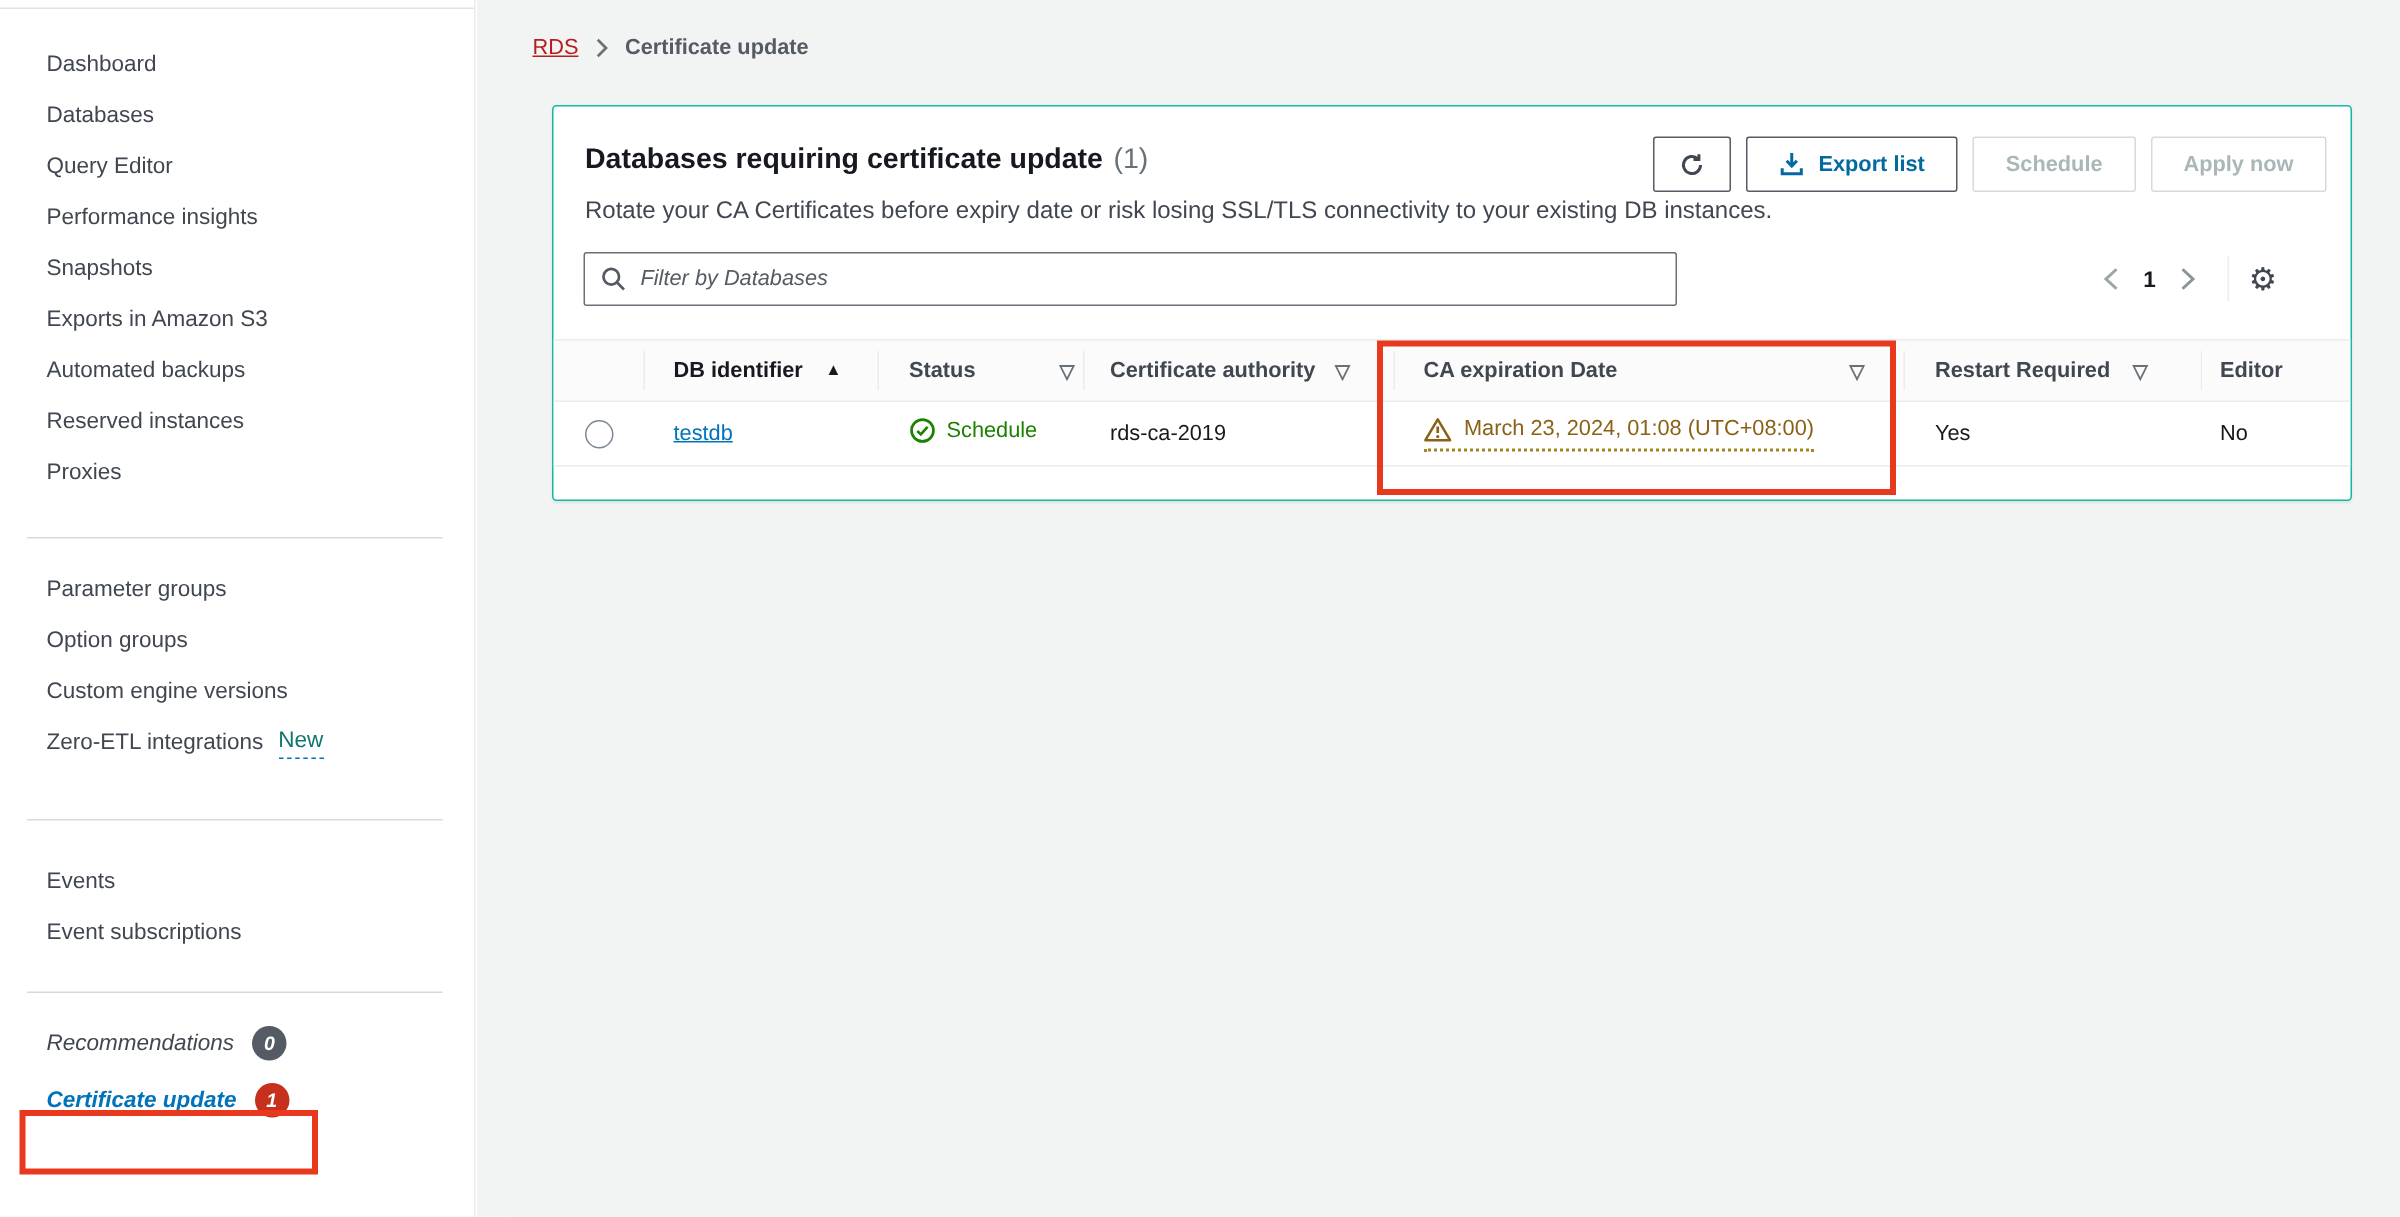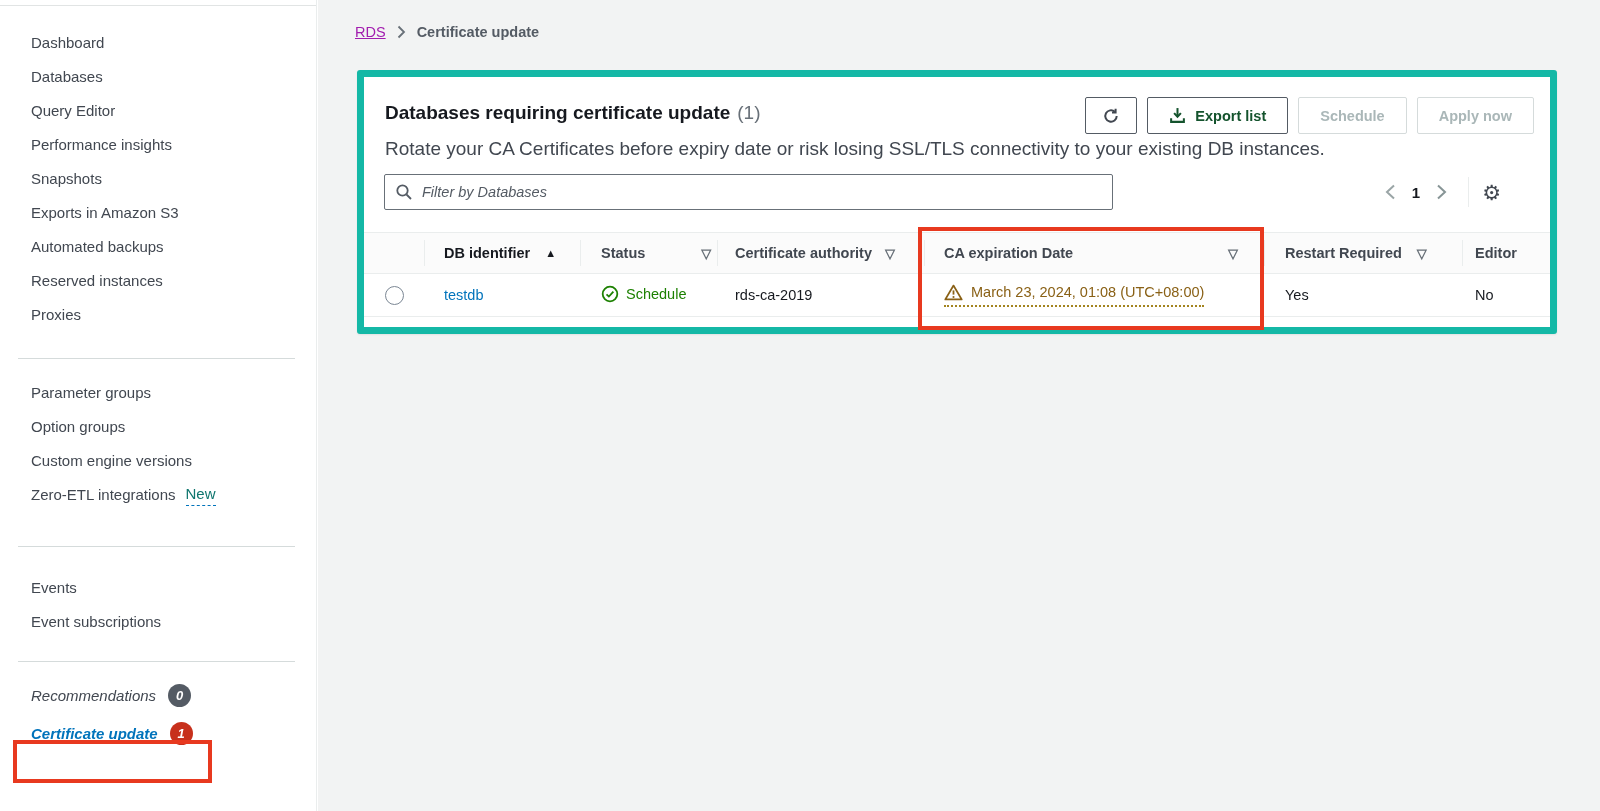--- a/index.html
+++ b/index.html
@@ -28,34 +28,34 @@
   .new-label { color:#0f766e; margin-left:10px; border-bottom:1px dashed #0073bb; line-height:20px; height:22px; display:inline-block; }
   .zero-etl { display:flex; align-items:center; }
   .cert-item { height:42px; }
   .cert-label { color:#0073bb; font-weight:700; }
   .annotation-box { position:absolute; border:4px solid #e8391f; pointer-events:none; }
   .cert-annotation { left:13px; top:740px; width:199px; height:43px; }
 
   
   .main { position:absolute; left:318px; top:0; right:0; height:811px; background:#f2f3f3; }
   .breadcrumb { position:absolute; left:37px; top:24px; display:flex; align-items:center; gap:11px; font-size:14.5px; }
-  .bc-link { color:#a21caf; text-decoration:underline; cursor:pointer; }
+  .bc-link { color:#b91c1c; text-decoration:underline; cursor:pointer; }
   .bc-current { color:#545b64; font-weight:700; }
 
   
-  .card { position:absolute; left:39px; top:70px; width:1200px; height:264px;
-          background:#fff; border:7px solid #14b8a6; border-radius:3px;
+  .card { position:absolute; left:50px; top:70px; width:1200px; height:264px;
+          background:#fff; border:1px solid #14b8a6; border-radius:3px;
           box-shadow:0 1px 2px rgba(0,0,0,.07); overflow:hidden; }
   .panel-title { position:absolute; left:21px; top:25px; font-size:19px; font-weight:700; color:#16191f; white-space:nowrap; }
   .panel-count { font-weight:400; color:#687078; margin-left:7px; }
-  .panel-desc { position:absolute; left:21px; top:61px; font-size:19px; color:#414750; white-space:nowrap; }
+  .panel-desc { position:absolute; left:21px; top:61px; font-size:16px; color:#414750; white-space:nowrap; }
 
   .btn-group { position:absolute; top:20px; right:16px; display:flex; gap:10px; }
   .btn { height:37px; border:1px solid #545b64; background:#fff; border-radius:2px;
-         font-family:"Liberation Sans",sans-serif; font-size:14.5px; font-weight:700; color:#14532d;
+         font-family:"Liberation Sans",sans-serif; font-size:14.5px; font-weight:700; color:#0369a1;
          padding:0 21px; display:flex; align-items:center; gap:9px; cursor:pointer; white-space:nowrap; }
   .btn-icon-only { width:52px; justify-content:center; padding:0; color:#414750; }
   .btn-disabled { border-color:#d5dbdb; color:#aab7b8; cursor:default; }
 
   .filter-wrap { position:absolute; left:20px; top:97px; width:729px; height:36px; }
   .filter-wrap input { width:100%; height:100%; border:1px solid #687078; border-radius:2px;
          padding:0 12px 0 37px; font-size:14.5px; font-style:italic;
          font-family:"Liberation Sans",sans-serif; color:#16191f; outline:none; }
   .filter-wrap input::placeholder { color:#545b64; font-style:italic; opacity:1; }
   .search-icon { position:absolute; left:11px; top:9px; }
@@ -81,21 +81,21 @@
   .c-restart { width:198px; padding-left:21px; }
   .c-sched { flex:1; min-width:0; padding-left:13px; overflow:hidden; white-space:nowrap; }
   .th { display:flex; align-items:center; position:relative; height:42px; }
   .th-sep::before { content:""; position:absolute; left:0; top:8px; bottom:8px; width:1px; background:#eaeded; }
   .th-db { color:#16191f; }
   .sort-asc { font-size:11px; color:#16191f; margin-left:15px; }
   .sort-down { font-size:13px; color:#687078; }
   .ml-status { margin-left:56px; } .ml-ca { margin-left:13px; } .ml-restart { margin-left:15px; }
   .th-exp-inner { display:flex; align-items:center; justify-content:space-between; width:100%; padding-right:26px; }
   .radio { width:19px; height:19px; border:1.5px solid #7b8794; border-radius:50%; background:#fff; cursor:pointer; }
-  .db-link { color:#0073bb; cursor:pointer; }
+  .db-link { color:#0073bb; text-decoration:underline; cursor:pointer; }
   .status-ok { display:inline-flex; align-items:center; gap:7px; color:#1d8102; }
   .exp-warn { display:inline-flex; align-items:center; gap:8px; color:#8a6116;
               border-bottom:2px dotted #a3841f; padding-bottom:4px; }
   .tbl-annotation { left:600px; top:227px; width:346px; height:103px; }
 </style>
 </head>
 <body>
 
 <div class="sidebar">
   <div class="sidebar-topline"></div>

